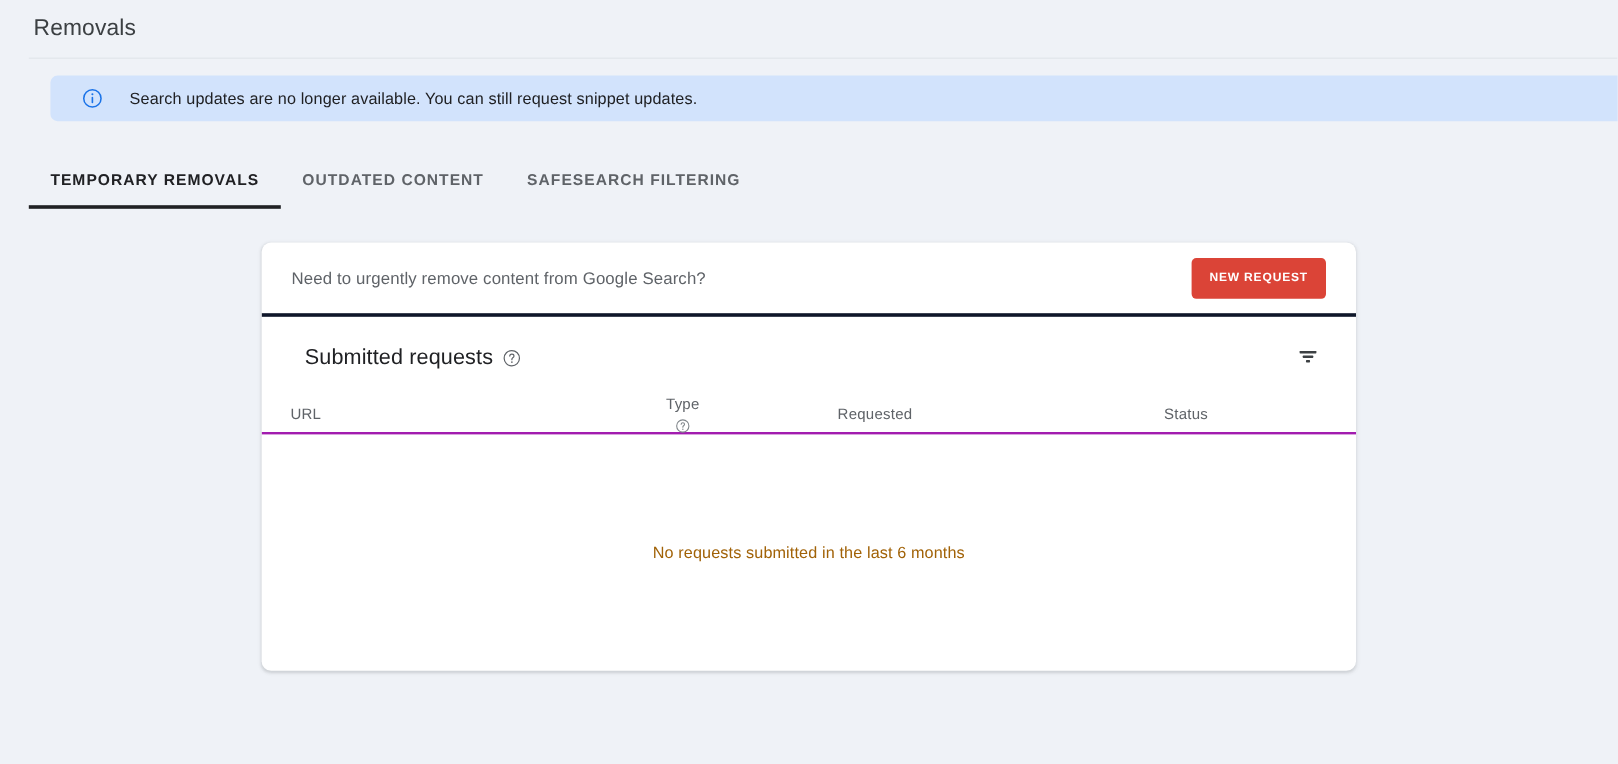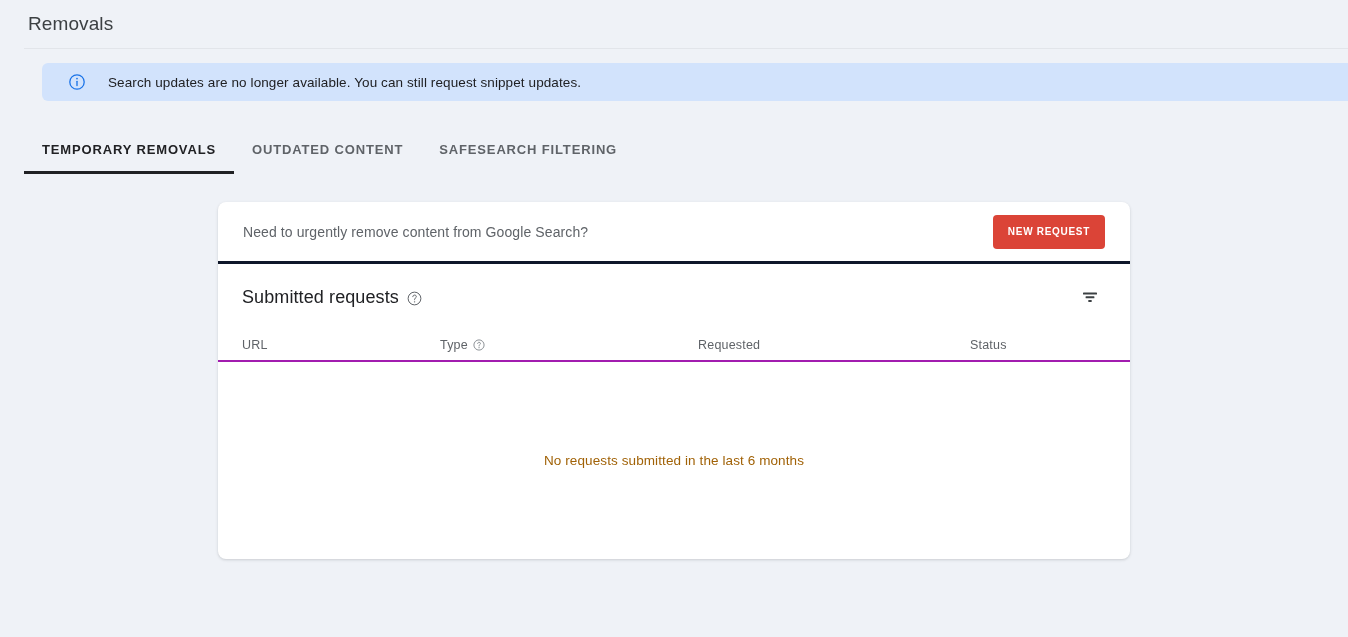--- a/index.html
+++ b/index.html
@@ -139,20 +139,21 @@
     cursor: pointer;
     text-transform: uppercase;
   }
 
   .card-section-head {
     height: 66px;
     display: flex;
     align-items: center;
     justify-content: space-between;
     padding: 0 23px 0 24px;
+    margin-left: 12px;
   }
   .section-title-row {
     display: flex;
     align-items: center;
     gap: 8px;
   }
   .section-title {
     font-size: 18px;
     font-weight: 400;
     color: #202124;
@@ -193,21 +194,21 @@
   }
   .th {
     font-size: 12.5px;
     color: #5f6368;
     letter-spacing: 0.2px;
     display: flex;
     align-items: center;
     gap: 5px;
   }
   .th-url    { width: 198px; }
-  .th-type   { width: 258px; }
+  .th-type   { width: 258px; flex-direction: column; }
   .th-req    { width: 272px; }
   .th-status { flex: 1; }
 
   .empty-state {
     height: 197px;
     display: flex;
     align-items: center;
     justify-content: center;
     font-size: 13.5px;
     color: #a16207;

